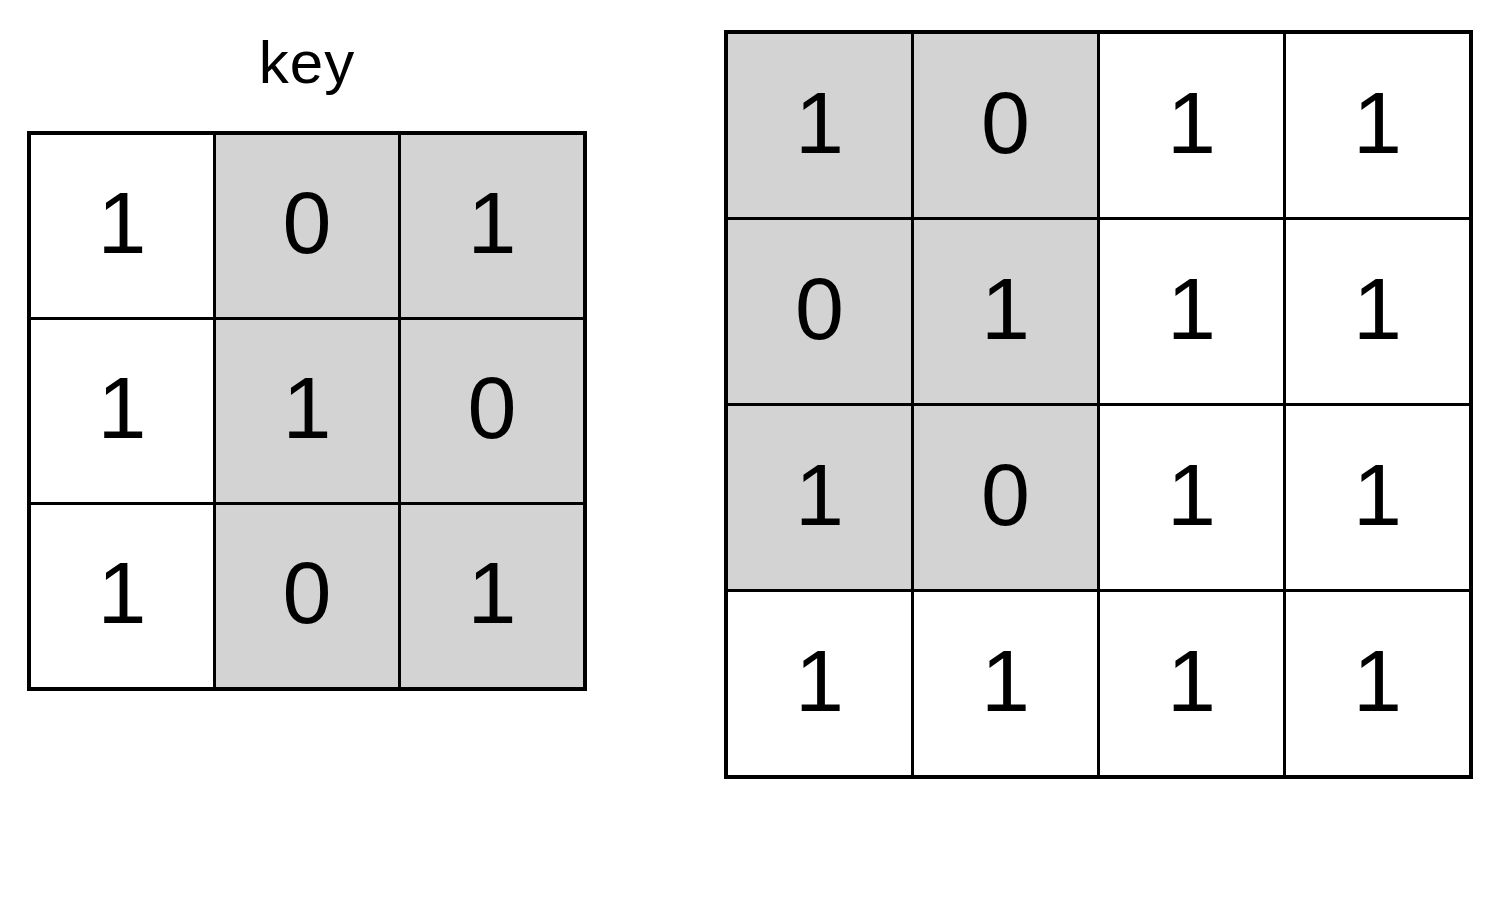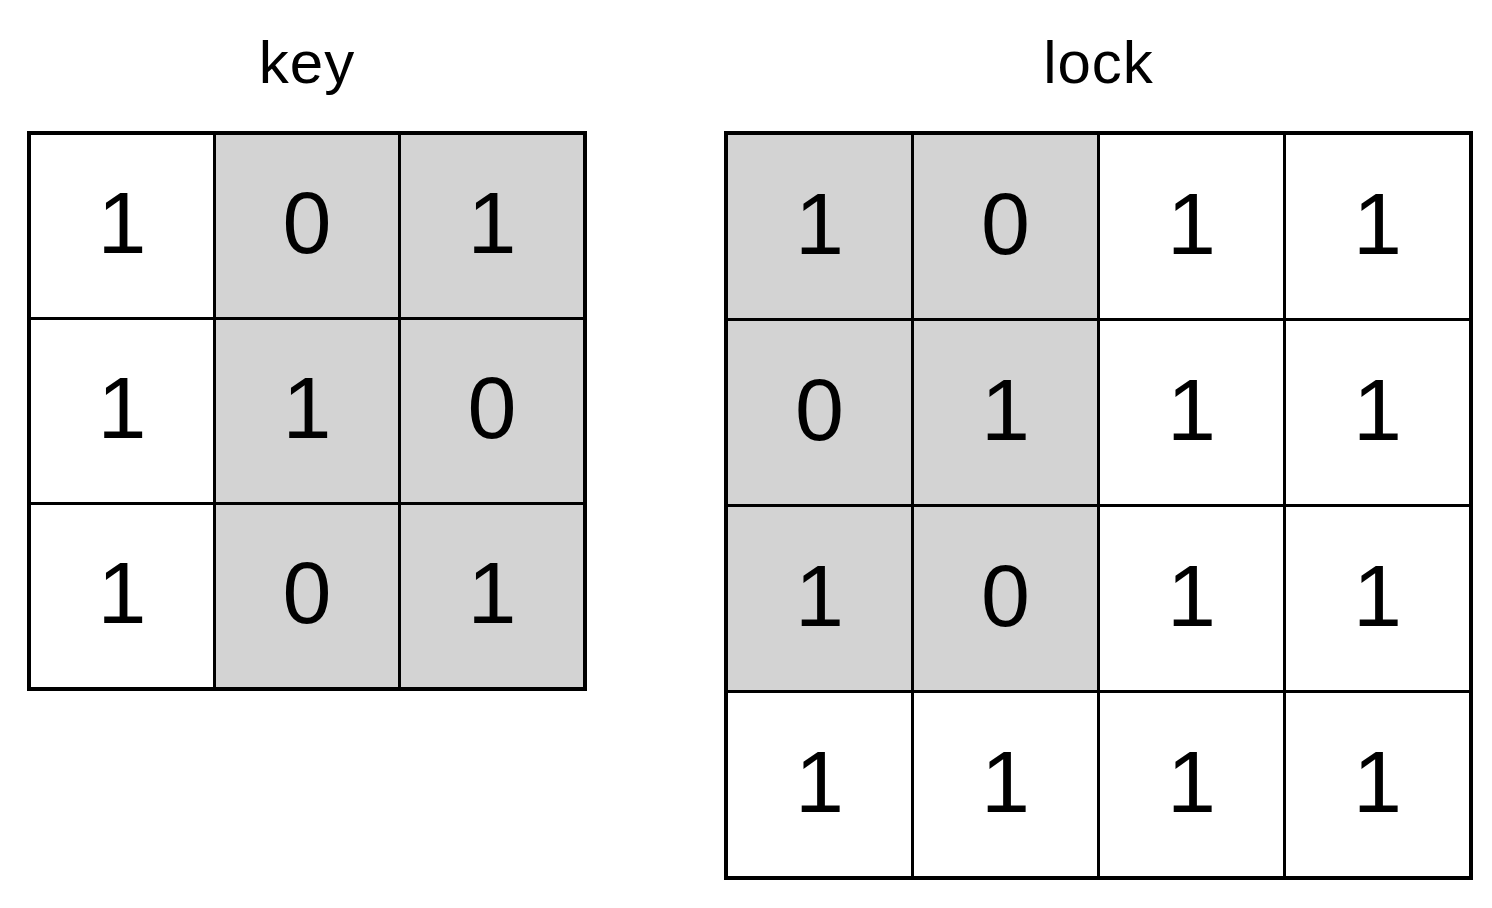--- a/index.html
+++ b/index.html
@@ -76,21 +76,20 @@
         <div class="cell">1</div>
         <div class="cell shaded">1</div>
         <div class="cell shaded">0</div>
         <div class="cell">1</div>
         <div class="cell shaded">0</div>
         <div class="cell shaded">1</div>
       </div>
   </div>
 
   <div class="panel panel-lock">
-    <div class="grid-title">lock</div>
     <div class="grid grid-lock" id="lock-grid">
         <div class="cell shaded">1</div>
         <div class="cell shaded">0</div>
         <div class="cell">1</div>
         <div class="cell">1</div>
         <div class="cell shaded">0</div>
         <div class="cell shaded">1</div>
         <div class="cell">1</div>
         <div class="cell">1</div>
         <div class="cell shaded">1</div>

